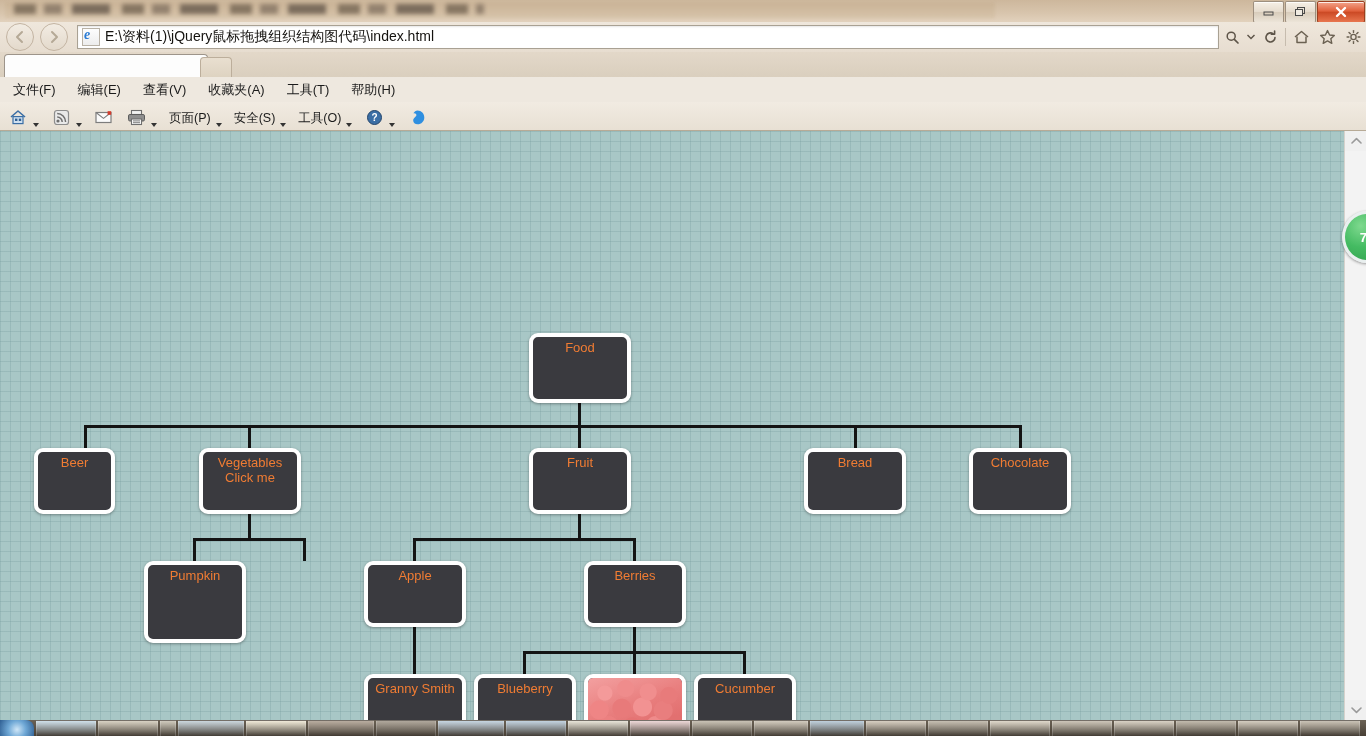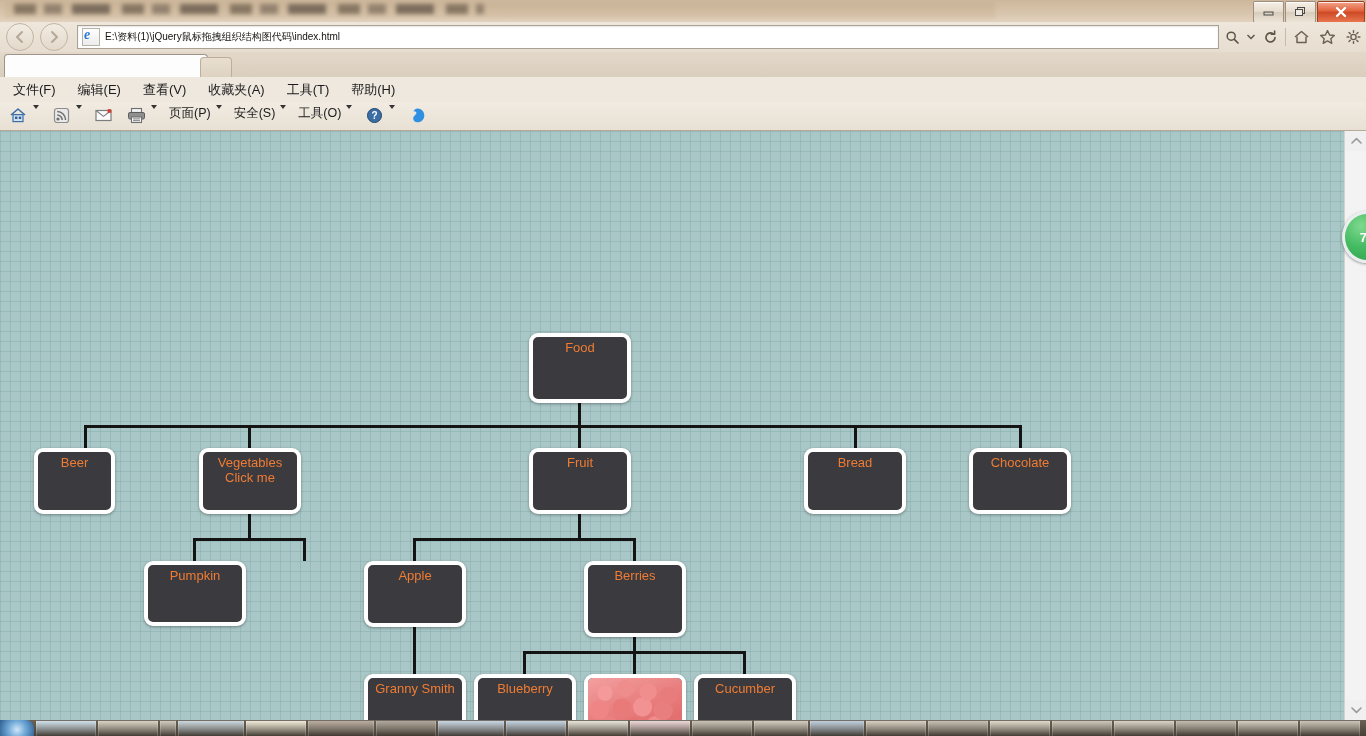--- a/index.html
+++ b/index.html
@@ -78,21 +78,21 @@
     position:relative;
     background:linear-gradient(180deg,#fdfdfd,#ededed);
     border:1px solid #b9b2a6;
   }
   .addr-favicon:after{
     content:"e";position:absolute;left:1px;top:-2px;
     font-family:"Liberation Serif",serif;font-style:italic;font-weight:bold;
     font-size:14px;color:#2a7bd4;
   }
   .addr-text{
-    font-size:10px;color:#14120f;white-space:nowrap;overflow:hidden;
+    font-size:14px;color:#14120f;white-space:nowrap;overflow:hidden;
     font-family:"Liberation Sans",sans-serif;
     text-align:right;
   }
   .addr-tools{display:flex;align-items:center;flex:none;}
   .addr-tool{
     width:26px;height:22px;display:flex;align-items:center;justify-content:center;
   }
   .sep-v{width:1px;height:18px;background:#c6bcae;margin:0 2px;}
 
   
@@ -135,21 +135,21 @@
   }
 
   
   .cmd-row{
     position:absolute;left:0;top:102px;width:1366px;height:28px;
     background:linear-gradient(180deg,#f1ebe2 0%,#e8e0d4 100%);
     border-bottom:1px solid #b7aa96;
     display:flex;align-items:center;
   }
   .cmd-item{
-    display:flex;align-items:flex-start;height:22px;padding:0 4px;margin-left:4px;
+    display:flex;align-items:flex-end;height:22px;padding:0 4px;margin-left:4px;
     font-size:12.5px;color:#1b1b1b;white-space:nowrap;
   }
   .caret{
     width:0;height:0;border-left:3.5px solid transparent;border-right:3.5px solid transparent;
     border-top:4px solid #333;margin-left:5px;
   }
   .cmd-ico{width:20px;height:20px;display:flex;align-items:center;justify-content:center;}
 
   
   .viewport{
@@ -485,27 +485,27 @@
         </div>
         <div class="node" style="left: 529px; top: 317px; width: 102px; height: 66px;">
           <span class="node-title">Fruit</span>
         </div>
         <div class="node" style="left: 804px; top: 317px; width: 102px; height: 66px;">
           <span class="node-title">Bread</span>
         </div>
         <div class="node" style="left: 969px; top: 317px; width: 102px; height: 66px;">
           <span class="node-title">Chocolate</span>
         </div>
-        <div class="node" style="left: 144px; top: 430px; width: 102px; height: 65px;">
+        <div class="node" style="left: 144px; top: 430px; width: 102px; height: 82px;">
           <span class="node-title">Pumpkin</span>
         </div>
         <div class="node" style="left: 364px; top: 430px; width: 102px; height: 66px;">
           <span class="node-title">Apple</span>
         </div>
-        <div class="node" style="left: 584px; top: 430px; width: 102px; height: 76px;">
+        <div class="node" style="left: 584px; top: 430px; width: 102px; height: 66px;">
           <span class="node-title">Berries</span>
         </div>
         <div class="node" style="left: 364px; top: 543px; width: 102px; height: 66px;">
           <span class="node-title">Granny Smith</span>
         </div>
         <div class="node" style="left: 474px; top: 543px; width: 102px; height: 66px;">
           <span class="node-title">Blueberry</span>
         </div>
         <div class="node" style="left: 584px; top: 543px; width: 102px; height: 66px; padding: 0px;">
           <div class="node-img"></div>

